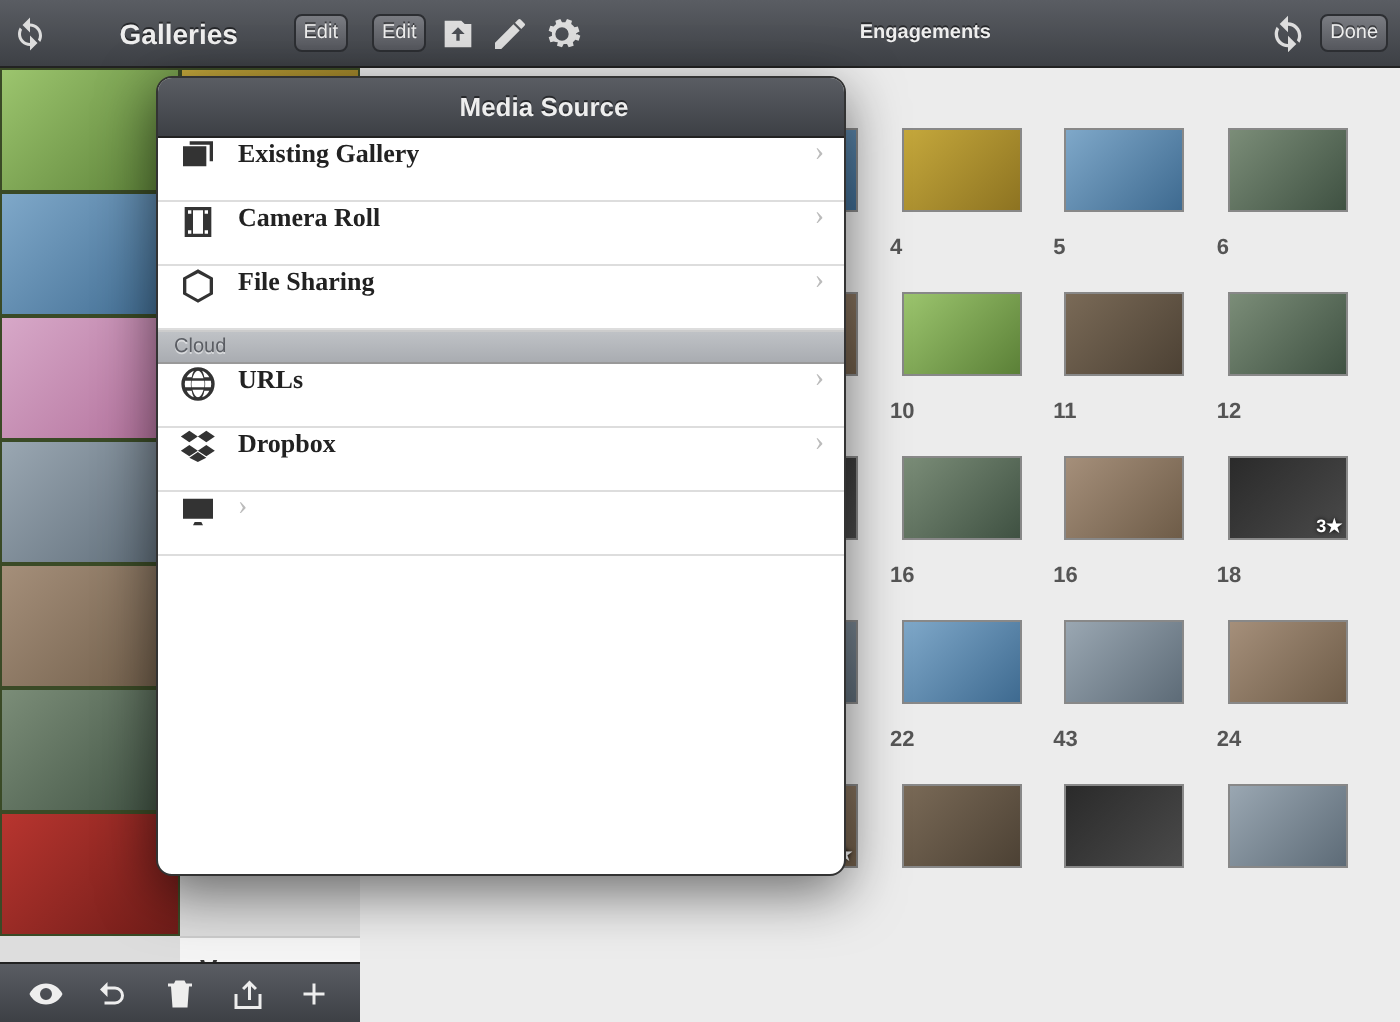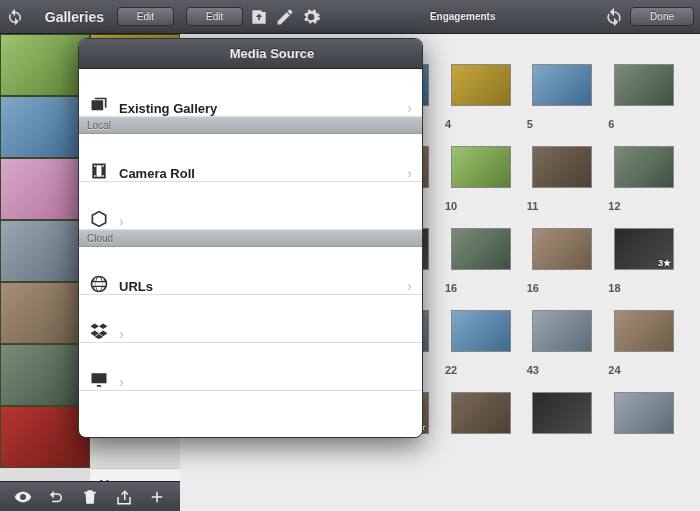--- a/index.html
+++ b/index.html
@@ -2,21 +2,21 @@
 <html><head>
 <meta charset="utf-8">
 <style>
 * { box-sizing: border-box; margin: 0; padding: 0; }
 html, body { width: 700px; height: 511px; overflow: hidden; font-family: -apple-system, "Helvetica Neue", Helvetica, Arial, sans-serif; background: #e8e8e8; }
 .app { display: flex; width: 700px; height: 511px; }
 .sidebar { width: 180px; height: 511px; background: #ddd; display: flex; flex-direction: column; }
 .sidebar-head { height: 34px; background: linear-gradient(#5a5d63,#3d4045); display: flex; align-items: center; padding: 0 6px; color: #eee; font-size: 14px; font-weight: bold; text-shadow: 0 -1px 0 rgba(0,0,0,.5); border-bottom: 1px solid #222; }
 .refresh-icn { width: 18px; height: 18px; margin-right: 8px; }
 .sidebar-title { flex: 1; text-align: center; }
-.btn { background: linear-gradient(#7a7c82,#55575d); border: 1px solid #2c2e32; border-radius: 4px; color: #eee; font-size: 10px; padding: 3px 19px; text-shadow: 0 -1px 0 rgba(0,0,0,.5); cursor: pointer; }
+.btn { background: linear-gradient(#7a7c82,#55575d); border: 1px solid #2c2e32; border-radius: 4px; color: #eee; font-size: 10px; padding: 3px 4px; text-shadow: 0 -1px 0 rgba(0,0,0,.5); cursor: pointer; }
 .sidebar-content { flex: 1; overflow: hidden; background: #ddd; }
 .thumb-col { width: 90px; height: 62px; display: inline-block; margin: 0; vertical-align: top; }
 .thumb-col .ph { width: 100%; height: 100%; }
 .ph { background: linear-gradient(135deg,#9cc56e,#5b8037); border: 1px solid #3a4a26; }
 .ph2 { background: linear-gradient(135deg,#d7a8c8,#b16f9a); }
 .ph3 { background: linear-gradient(135deg,#7fa8c9,#3e6a90); }
 .ph4 { background: linear-gradient(135deg,#7a6a57,#4c4134); }
 .ph5 { background: linear-gradient(135deg,#7b8d78,#3f5142); }
 .ph6 { background: linear-gradient(135deg,#2a2a2a,#4a4a4a); }
 .ph7 { background: linear-gradient(135deg,#a58f7a,#6e5c48); }
@@ -36,21 +36,21 @@
 .cell { text-align: center; }
 .thumb { width: 60px; height: 42px; margin: 0 auto; border: 1px solid #888; position: relative; }
 .cap { font-size: 11px; font-weight: bold; color: #555; margin-top: 6px; margin-bottom: 10px; }
 .star { position: absolute; bottom: 1px; right: 2px; color: #fff; font-size: 9px; font-weight: bold; text-shadow: 0 0 2px #000; }
 
 .popover { position: absolute; left: 78px; top: 38px; width: 345px; height: 400px; background: #fff; border-radius: 8px; box-shadow: 0 8px 28px rgba(0,0,0,.55); z-index: 50; overflow: hidden; border: 1px solid #333; }
 .pop-arrow { position: absolute; top: -8px; left: 174px; width: 16px; height: 16px; background: linear-gradient(#5a5d63,#4f5157); transform: rotate(45deg); z-index: 49; border: 1px solid #333; }
 .pop-head { height: 30px; background: linear-gradient(#5a5d63,#3d4045); color: #eee; font-size: 13px; font-weight: bold; text-align: center; line-height: 30px; text-shadow: 0 -1px 0 rgba(0,0,0,.5); border-bottom: 1px solid #222; position: relative; z-index: 51; padding-left: 43px; }
 .pop-list { }
 .pop-section { background: linear-gradient(#bfc2c6,#a9acb1); color: #5a5d63; font-size: 10px; padding: 2px 8px; border-top: 1px solid #ccc; border-bottom: 1px solid #999; text-shadow: 0 1px 0 rgba(255,255,255,.5); }
-.pop-row { display: flex; align-items: flex-end; height: 48px; padding: 0 10px; border-bottom: 1px solid #ddd; background: #fff; cursor: pointer; }
+.pop-row { display: flex; align-items: flex-start; height: 32px; padding: 0 10px; border-bottom: 1px solid #ddd; background: #fff; cursor: pointer; font-family: Liberation Serif, serif; }
 .pop-row .icn { width: 20px; height: 20px; margin-right: 10px; fill: #333; flex: none; }
 .pop-row .lbl { flex: 1; font-size: 13px; font-weight: bold; color: #222; }
 .pop-row .chev { color: #bbb; font-size: 14px; }
 </style>
 </head>
 <body>
 
 <div class="app">
 
   <div class="sidebar">
@@ -260,46 +260,47 @@
   <div class="pop-arrow"></div>
   <div class="pop-head">Media Source</div>
   <div class="pop-list">
     <div class="pop-row">
       <svg class="icn" viewBox="0 0 24 24">
           <path d="M3 5h14v12H3V5zm4-3h14v12h-2V4H7V2z"></path>
         </svg>
       <span class="lbl">Existing Gallery</span>
       <span class="chev">›</span>
     </div>
-    <div class="pop-section">Local</div>
     <div class="pop-row">
       <svg class="icn" viewBox="0 0 24 24">
           <path d="M4 3h16v18H4V3zm2 2v2h2V5H6zm10 0v2h2V5h-2zM6 17v2h2v-2H6zm10 0v2h2v-2h-2zM9 5v14h6V5H9z"></path>
         </svg>
       <span class="lbl">Camera Roll</span>
       <span class="chev">›</span>
     </div>
     <div class="pop-row">
       <svg class="icn" viewBox="0 0 24 24">
           <path d="M12 2l9 5v10l-9 5-9-5V7l9-5zm0 2.3L5 8v8l7 3.9 7-3.9V8l-7-3.7z"></path>
         </svg>
+      <span class="lbl">File Sharing</span>
       <span class="chev">›</span>
     </div>
     <div class="pop-section">Cloud</div>
     <div class="pop-row">
       <svg class="icn" viewBox="0 0 24 24">
           <path d="M12 2a10 10 0 100 20 10 10 0 000-20zm0 2c1.3 0 2.6 1.8 3.3 4.5H8.7C9.4 5.8 10.7 4 12 4zM4.3 10h3.5a18 18 0 000 4H4.3a8 8 0 010-4zm.9 6h3A12 12 0 009.5 20 8 8 0 015.2 16zm3-8h-3A8 8 0 019.5 4 12 12 0 008.2 8zM12 20c-1.3 0-2.6-1.8-3.3-4.5h6.6C14.6 18.2 13.3 20 12 20zm3.8-6H8.2a16 16 0 010-4h7.6a16 16 0 010 4zm-1.3 6a12 12 0 001.3-4h3a8 8 0 01-4.3 4zm1.3-12a12 12 0 00-1.3-4 8 8 0 014.3 4h-3zm.4 2h3.5a8 8 0 010 4h-3.5a18 18 0 000-4z"></path>
         </svg>
       <span class="lbl">URLs</span>
       <span class="chev">›</span>
     </div>
     <div class="pop-row">
       <svg class="icn" viewBox="0 0 24 24">
           <path d="M6 2l6 4-6 4-6-4 6-4zm12 0l6 4-6 4-6-4 6-4zM6 12l6 4-6 4-6-4 6-4zm12 0l6 4-6 4-6-4 6-4zM12 17l6 4-6 3-6-3 6-4z" transform="scale(.85) translate(2,0)"></path>
         </svg>
+      <span class="lbl">Dropbox</span>
       <span class="chev">›</span>
     </div>
     <div class="pop-row">
       <svg class="icn" viewBox="0 0 24 24">
           <path d="M3 4h18v12H3V4zm7 14h4l1 2H9l1-2z"></path>
         </svg>
       <span class="chev">›</span>
     </div>
   </div>
 </div>

